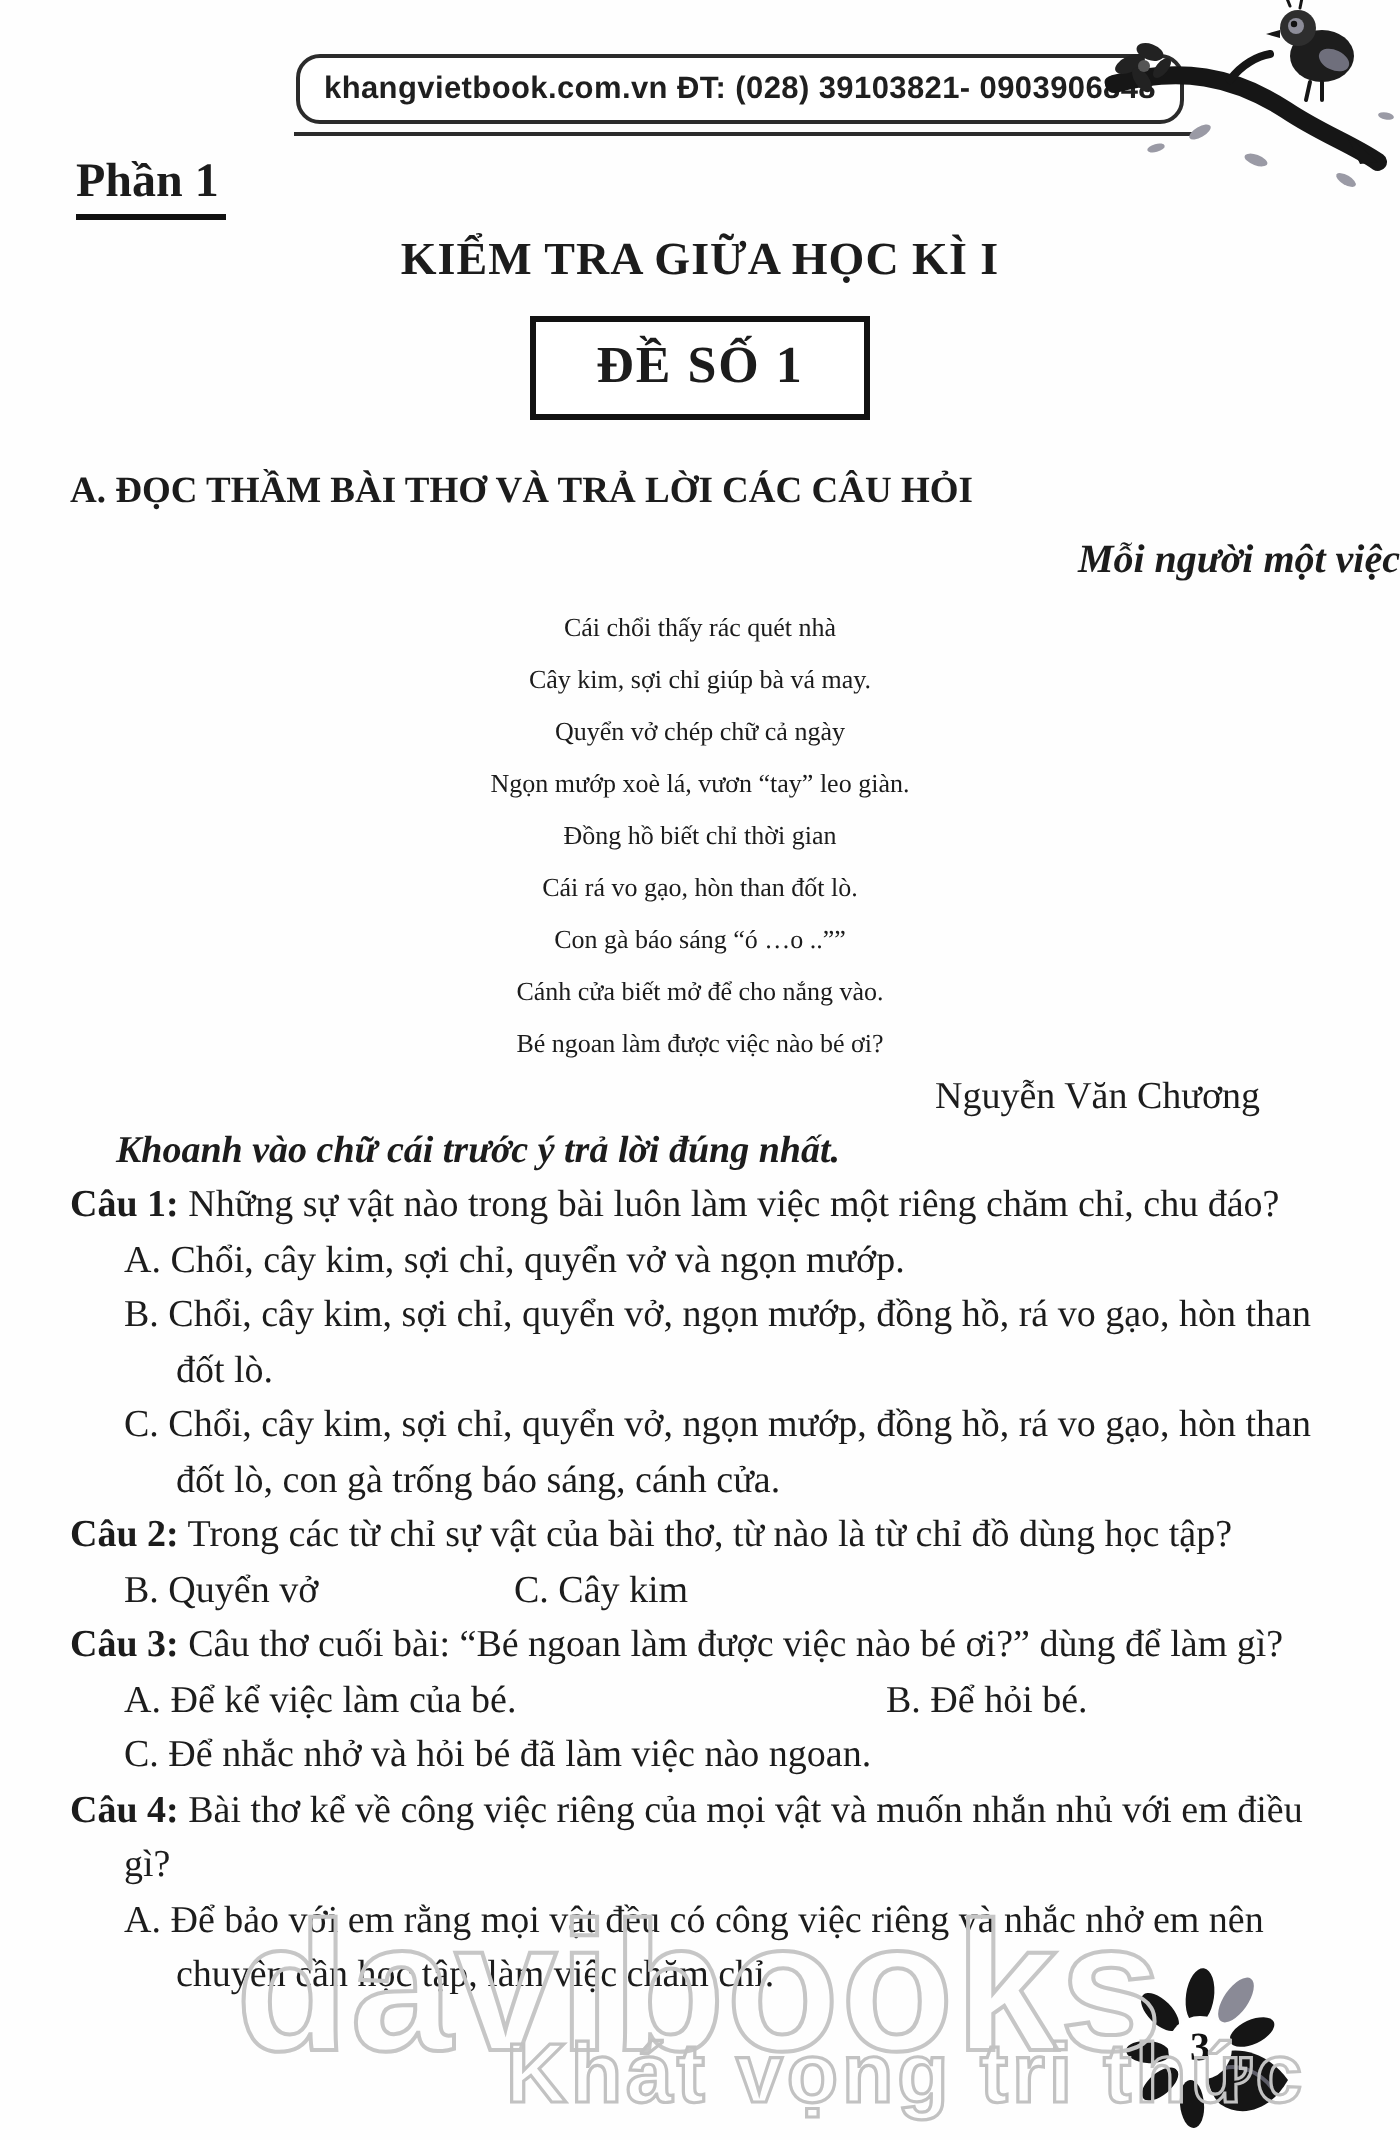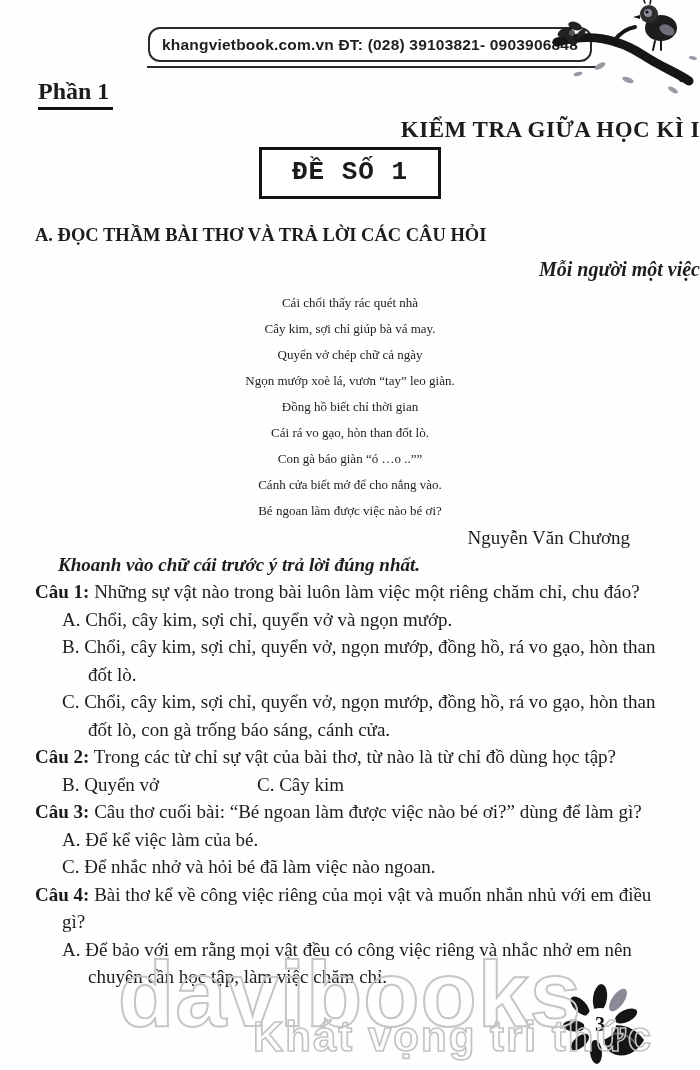--- a/index.html
+++ b/index.html
@@ -24,26 +24,25 @@
     height:2.5px; background:#2b2b2b;
   }
   .bird-wrap { position:absolute; left:545px; top:0; width:155px; height:95px; }
 
   
   .part-label {
     display:inline-block; margin:2px 0 0 38px;
     font-size:24px; font-weight:bold;
     border-bottom:3.5px solid #111; padding:0 4px 2px 0;
   }
-  .main-title { text-align:right; font-weight:bold; font-size:23px; margin-top:7px; letter-spacing:.5px; }
+  .main-title { text-align:center; font-weight:bold; font-size:23px; margin-top:7px; letter-spacing:.5px; }
   .test-box {
-    width:max-content; margin:4px auto 0; border:3.5px solid #121212;
+    width:max-content; margin:15px auto 0; border:3.5px solid #121212;
     padding:7px 30px 9px; font-size:26px; font-weight:bold; letter-spacing:1px;
     background:#fff;
-    font-family:Liberation Mono, monospace;
   }
   .section-heading { margin:26px 0 0 35px; font-weight:bold; font-size:18.5px; }
 
   
   .poem-title { text-align:right; font-weight:bold; font-style:italic; font-size:20px; margin-top:12px; }
   .poem { margin-top:9px; }
   .poem-line { text-align:center; font-size:13px; line-height:26px; }
   .poem-author { text-align:right; margin:3px 70px 0 0; font-size:19px; }
 
   
@@ -132,21 +131,21 @@
   <div class="section-heading">A. ĐỌC THẦM BÀI THƠ VÀ TRẢ LỜI CÁC CÂU HỎI</div>
 
   <div class="poem-title">Mỗi người một việc</div>
   <div class="poem">
     <div class="poem-line">Cái chổi thấy rác quét nhà</div>
     <div class="poem-line">Cây kim, sợi chỉ giúp bà vá may.</div>
     <div class="poem-line">Quyển vở chép chữ cả ngày</div>
     <div class="poem-line">Ngọn mướp xoè lá, vươn “tay” leo giàn.</div>
     <div class="poem-line">Đồng hồ biết chỉ thời gian</div>
     <div class="poem-line">Cái rá vo gạo, hòn than đốt lò.</div>
-    <div class="poem-line">Con gà báo giàn “ó …o ..””</div>
+    <div class="poem-line">Con gà báo sáng “ó …o ..””</div>
     <div class="poem-line">Cánh cửa biết mở để cho nắng vào.</div>
     <div class="poem-line">Bé ngoan làm được việc nào bé ơi?</div>
   </div>
   <div class="poem-author">Nguyễn Văn Chương</div>
 
   <div class="instruction">Khoanh vào chữ cái trước ý trả lời đúng nhất.</div>
 
   <div class="qa">
 
     <div class="question-text">
@@ -165,20 +164,21 @@
       <span class="oc-2">B. Quyển vở</span>
       <span class="oc-3">C. Cây kim</span>
     </div>
 
     <div class="question-text">
       <span class="q-label">Câu 3:</span>
       <span>Câu thơ cuối bài: “Bé ngoan làm được việc nào bé ơi?” dùng để làm gì?</span>
     </div>
     <div class="option-row option-row2">
       <span class="oc-1">A. Để kể việc làm của bé.</span>
+      <span class="oc-2">B. Để hỏi bé.</span>
     </div>
     <div class="option">C. Để nhắc nhở và hỏi bé đã làm việc nào ngoan.</div>
 
     <div class="question-text">
       <span class="q-label">Câu 4:</span>
       <span>Bài thơ kể về công việc riêng của mọi vật và muốn nhắn nhủ với em điều gì?</span>
     </div>
     <div class="option">A. Để bảo với em rằng mọi vật đều có công việc riêng và nhắc nhở em nên chuyên cần học tập, làm việc chăm chỉ.</div>
 
   </div>

